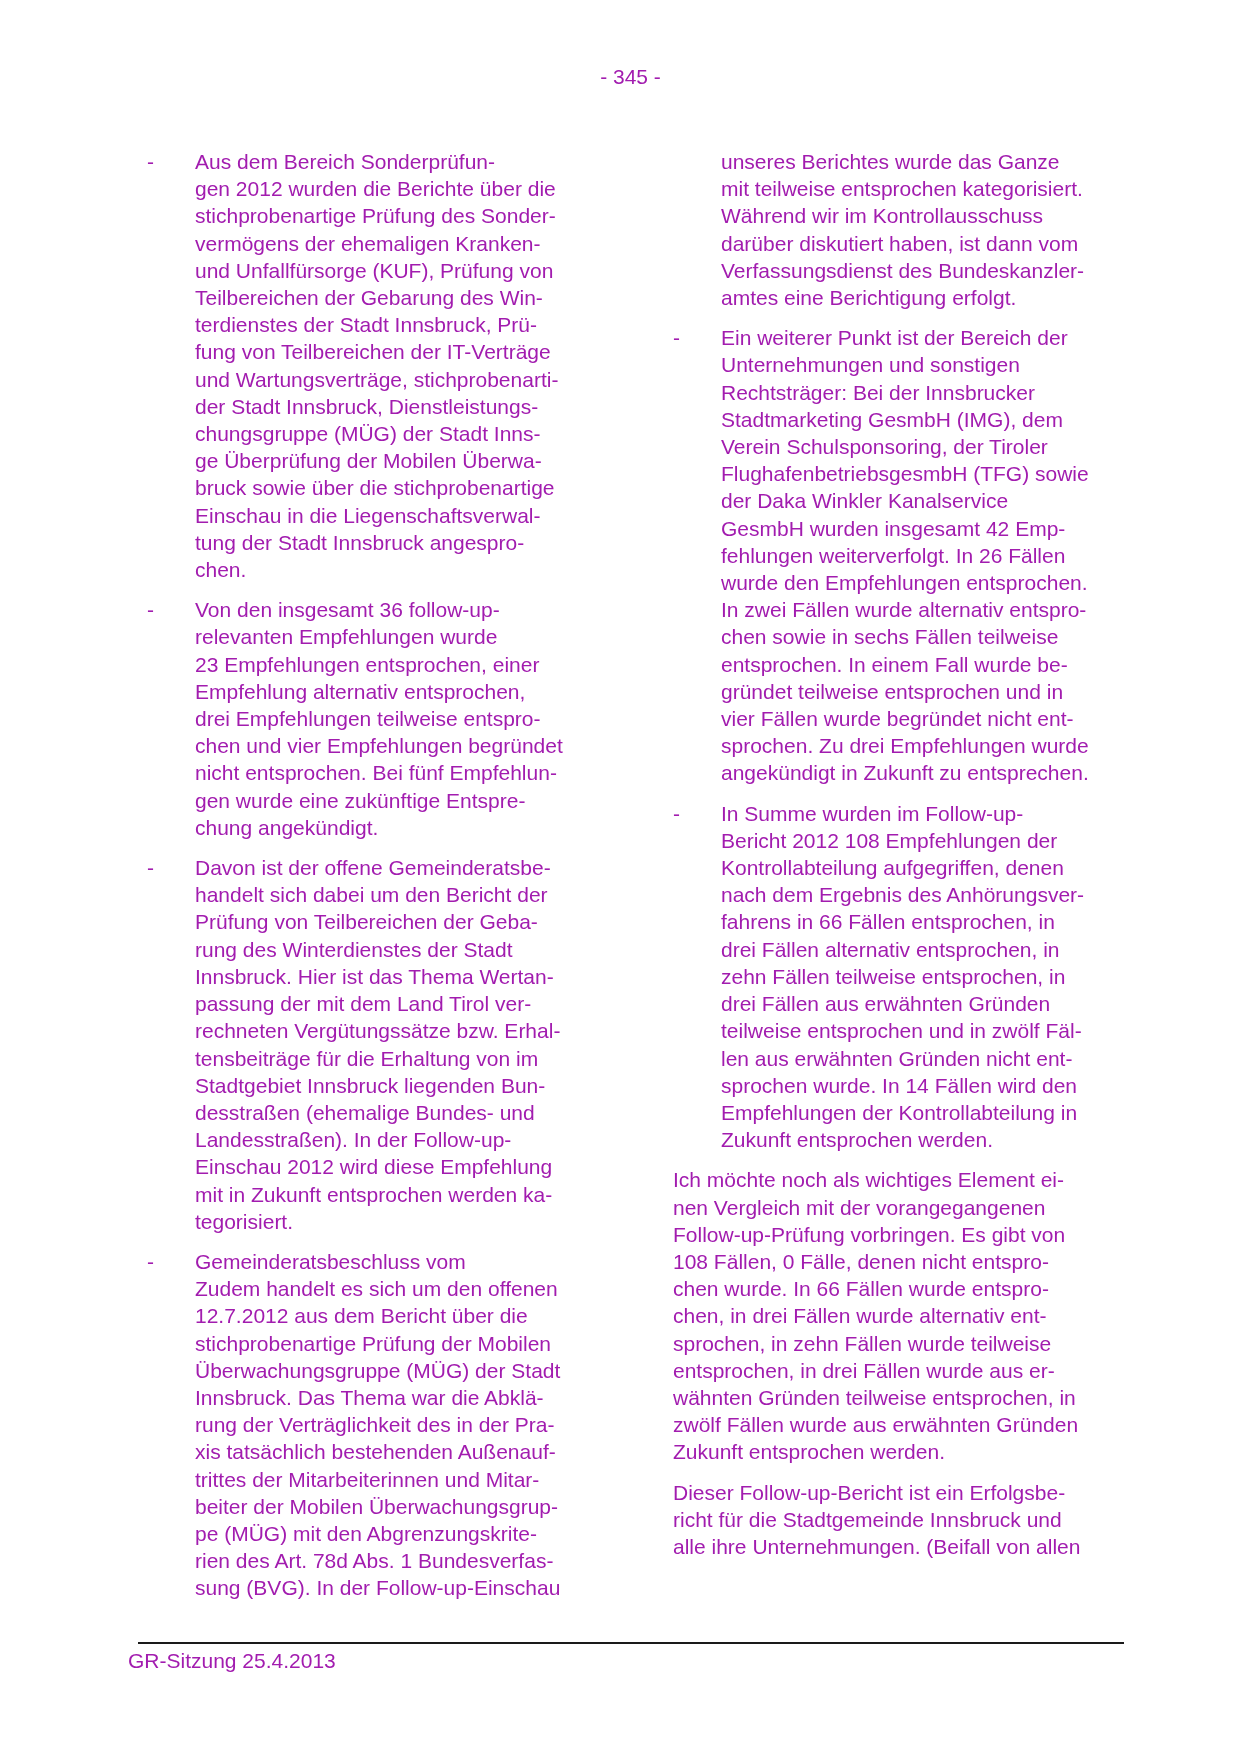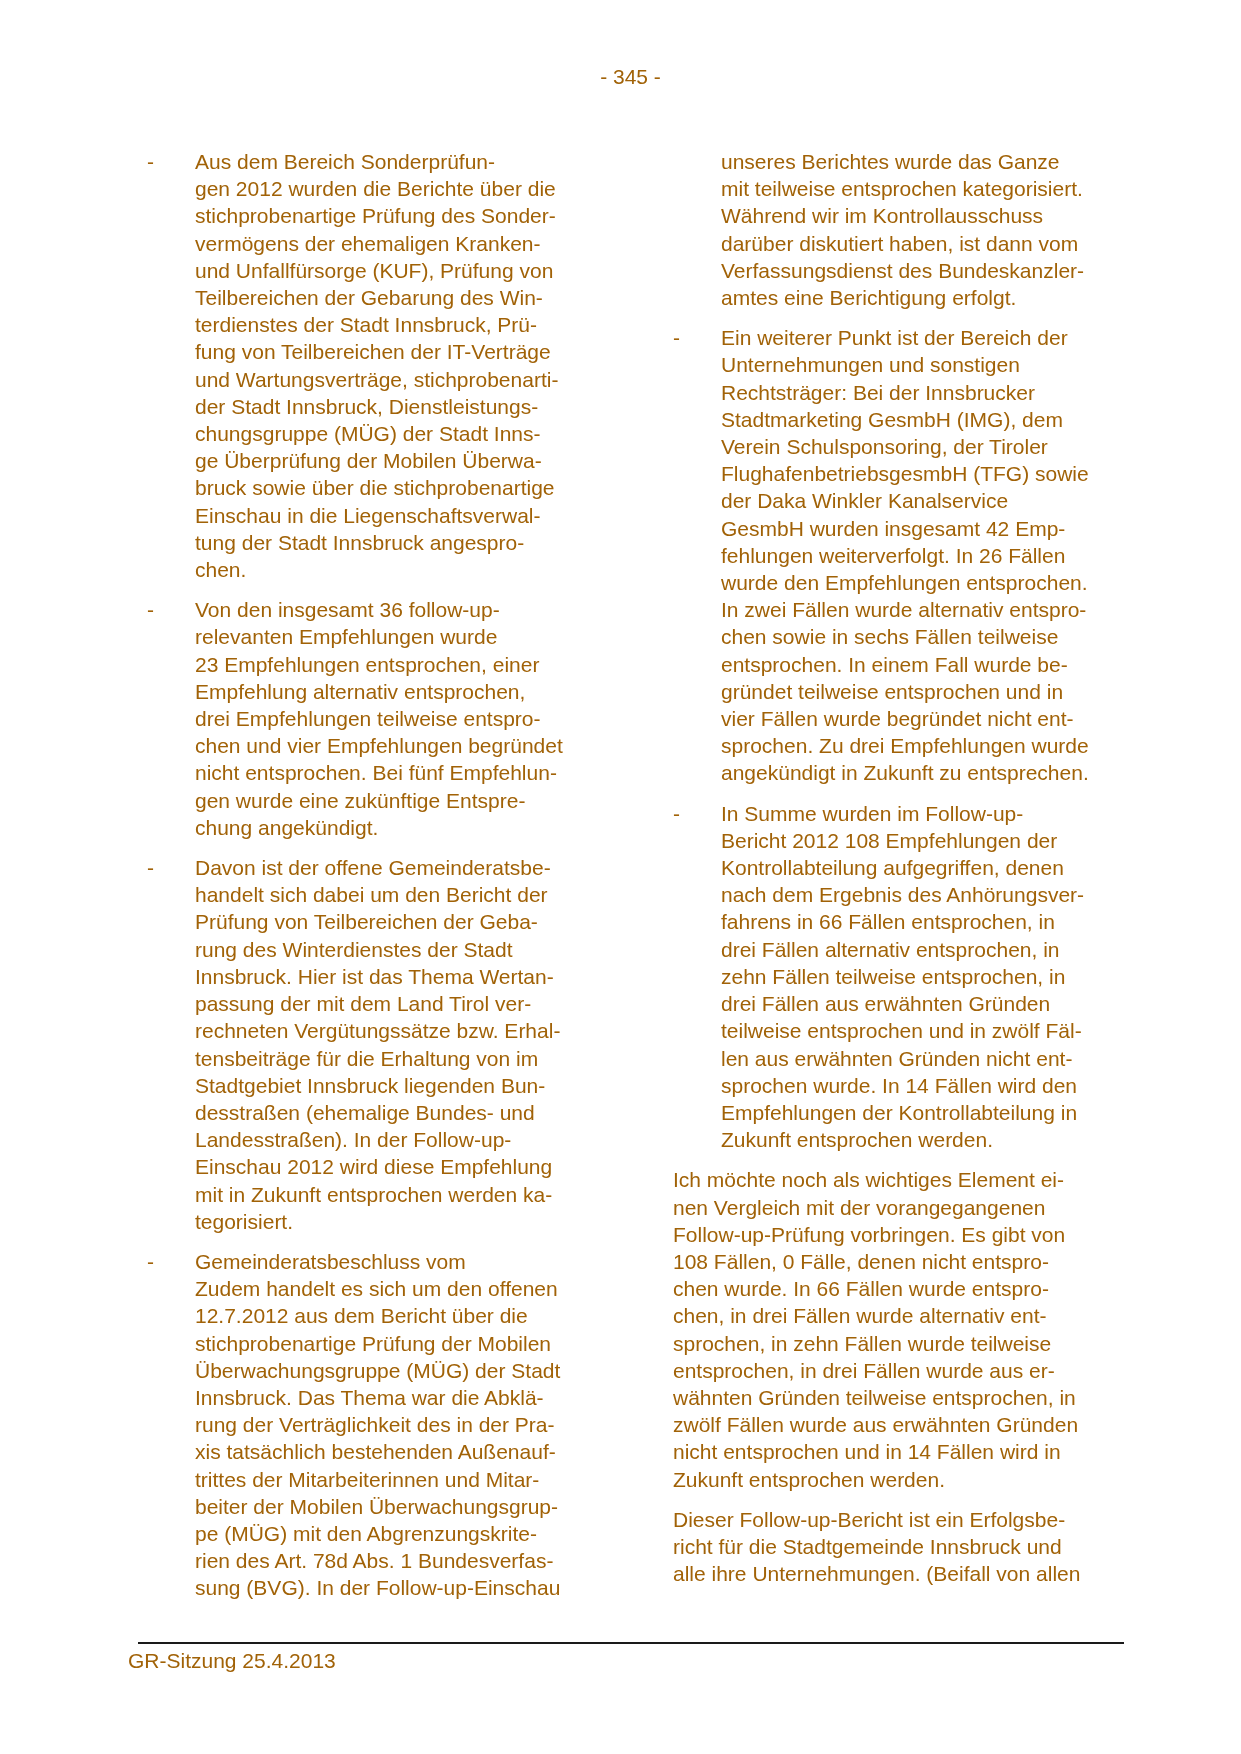--- a/index.html
+++ b/index.html
@@ -5,21 +5,21 @@
   html, body {
     margin: 0;
     padding: 0;
     background: #ffffff;
   }
   .page {
     position: relative;
     width: 1167px;
     height: 1754px;
     background: #ffffff;
-    color: #a16207;
+    color: #a21caf;
     font-family: "Liberation Sans", sans-serif;
     font-size: 21px;
     line-height: 27.2px;
     overflow: hidden;
   }
   .page-number {
     position: absolute;
     left: 138px;
     top: 63px;
     width: 985px;
@@ -191,21 +191,20 @@
           <div class="line">Ich möchte noch als wichtiges Element ei-</div>
           <div class="line">nen Vergleich mit der vorangegangenen</div>
           <div class="line">Follow-up-Prüfung vorbringen. Es gibt von</div>
           <div class="line">108 Fällen, 0 Fälle, denen nicht entspro-</div>
           <div class="line">chen wurde. In 66 Fällen wurde entspro-</div>
           <div class="line">chen, in drei Fällen wurde alternativ ent-</div>
           <div class="line">sprochen, in zehn Fällen wurde teilweise</div>
           <div class="line">entsprochen, in drei Fällen wurde aus er-</div>
           <div class="line">wähnten Gründen teilweise entsprochen, in</div>
           <div class="line">zwölf Fällen wurde aus erwähnten Gründen</div>
-          <div class="line">nicht entsprochen und in 14 Fällen wird in</div>
           <div class="line">Zukunft entsprochen werden.</div>
         </div>
     </div>
     <div class="item">
       <div class="lines">
           <div class="line">Dieser Follow-up-Bericht ist ein Erfolgsbe-</div>
           <div class="line">richt für die Stadtgemeinde Innsbruck und</div>
           <div class="line">alle ihre Unternehmungen. (Beifall von allen</div>
         </div>
     </div>

